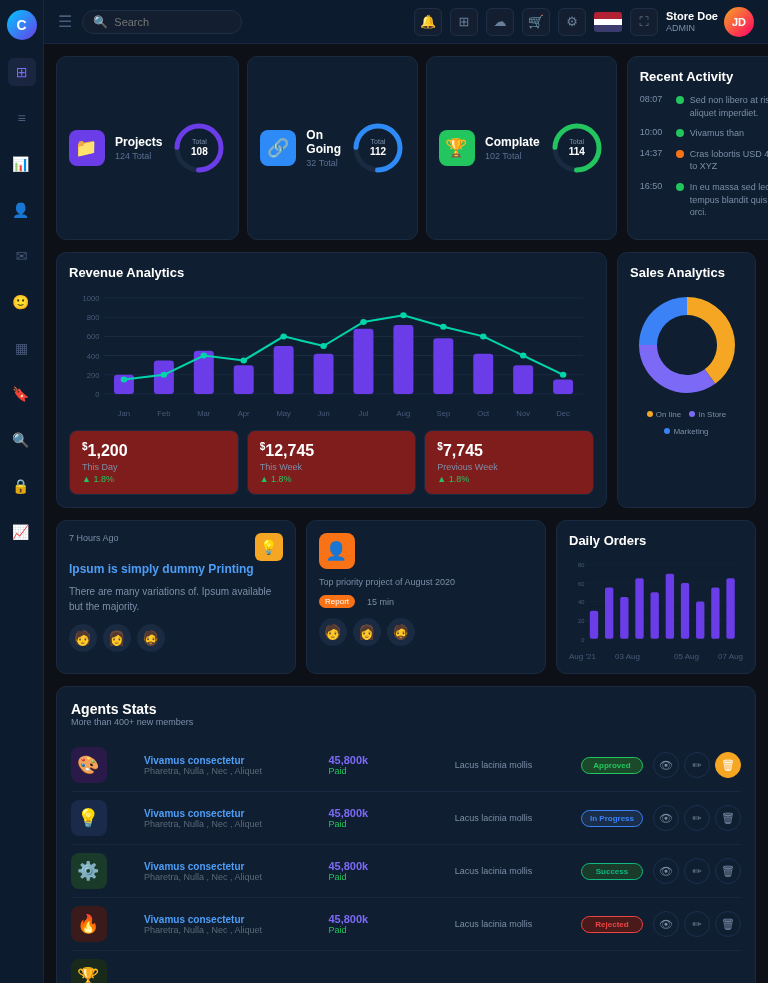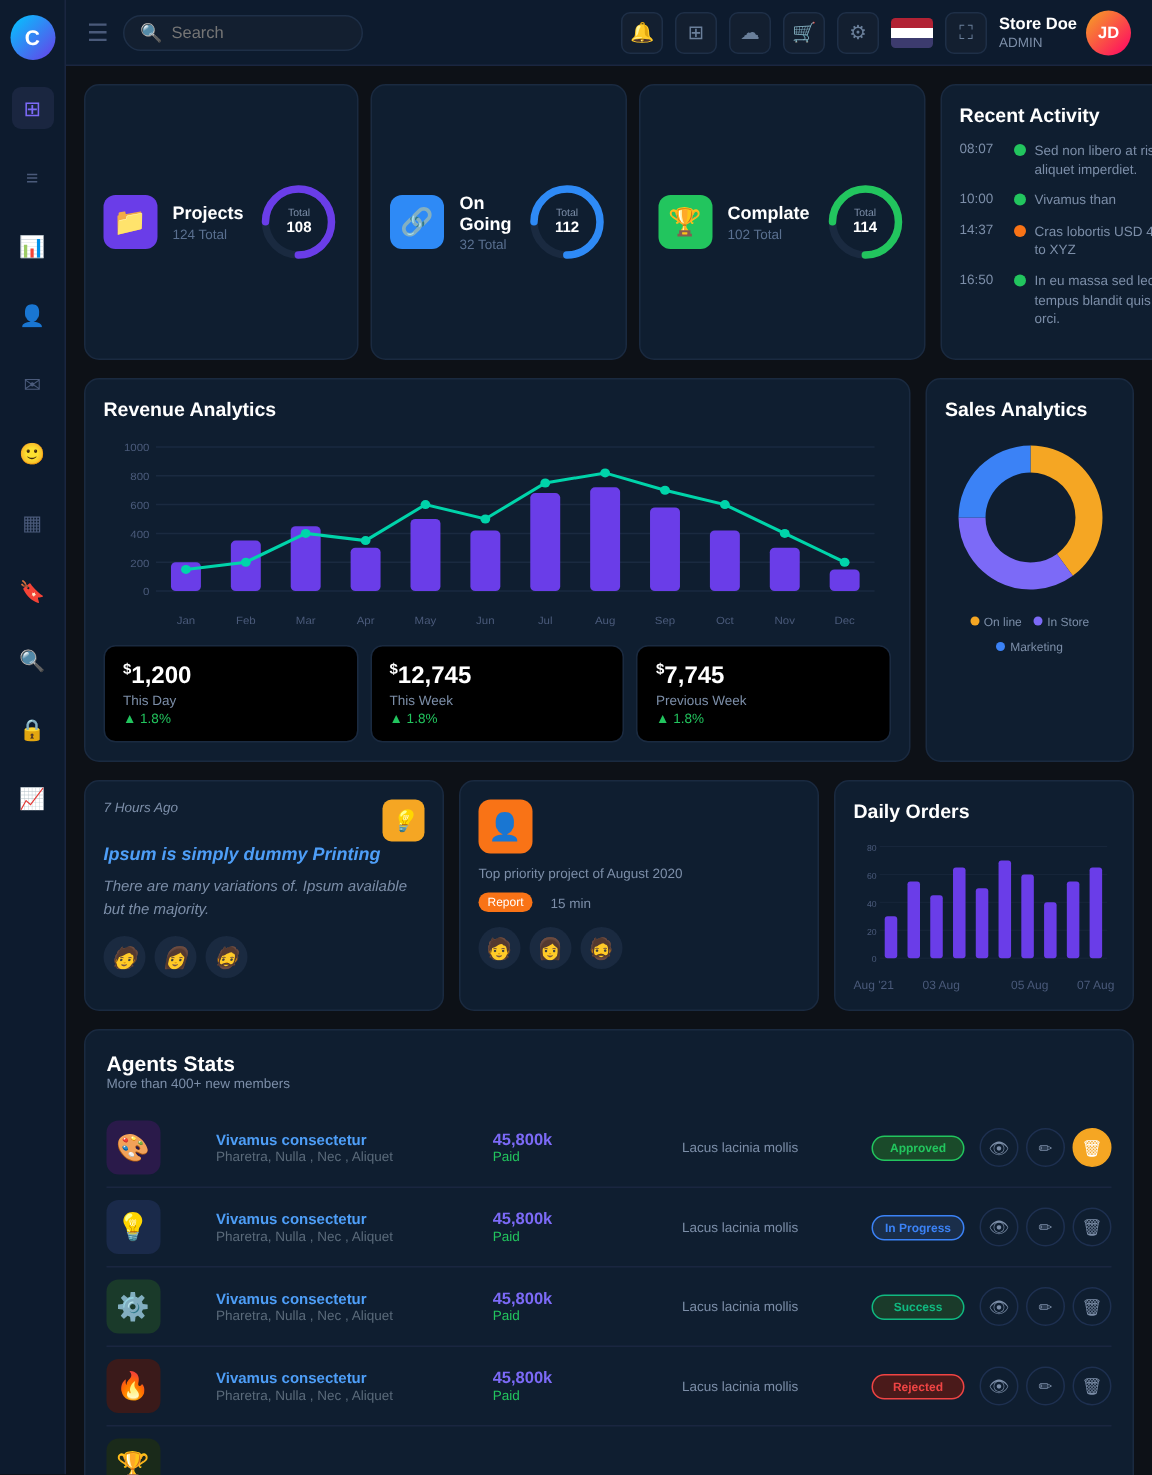--- a/index.html
+++ b/index.html
@@ -197,21 +197,21 @@
     .chart-svg { width: 100%; height: 100%; }
 
     
     .revenue-stats {
       display: flex;
       gap: 8px;
       margin-top: 10px;
     }
     .rev-stat-card {
       flex: 1;
-      background: #000000;
+      background: #7f1d1d;
       border-radius: 8px;
       padding: 10px 12px;
       border: 1px solid #1a2a40;
     }
     .rev-stat-amount { font-size: 16px; font-weight: 700; color: #fff; }
     .rev-stat-amount sup { font-size: 10px; }
     .rev-stat-label { font-size: 9px; color: #7c8ea8; margin-top: 2px; }
     .rev-stat-change { font-size: 9px; color: #22c55e; margin-top: 2px; }
 
     
@@ -239,21 +239,20 @@
       gap: 10px;
     }
 
     
     .notif-card {
       flex: 1;
       background: #0f1e30;
       border-radius: 10px;
       padding: 12px;
       border: 1px solid #1a2a40;
-      font-style: italic;
     }
     .notif-time { font-size: 9px; color: #7c8ea8; margin-bottom: 8px; }
     .notif-icon-btn {
       float: right;
       width: 28px; height: 28px;
       background: #f5a623;
       border-radius: 6px;
       display: flex; align-items: center; justify-content: center;
       font-size: 14px;
     }

